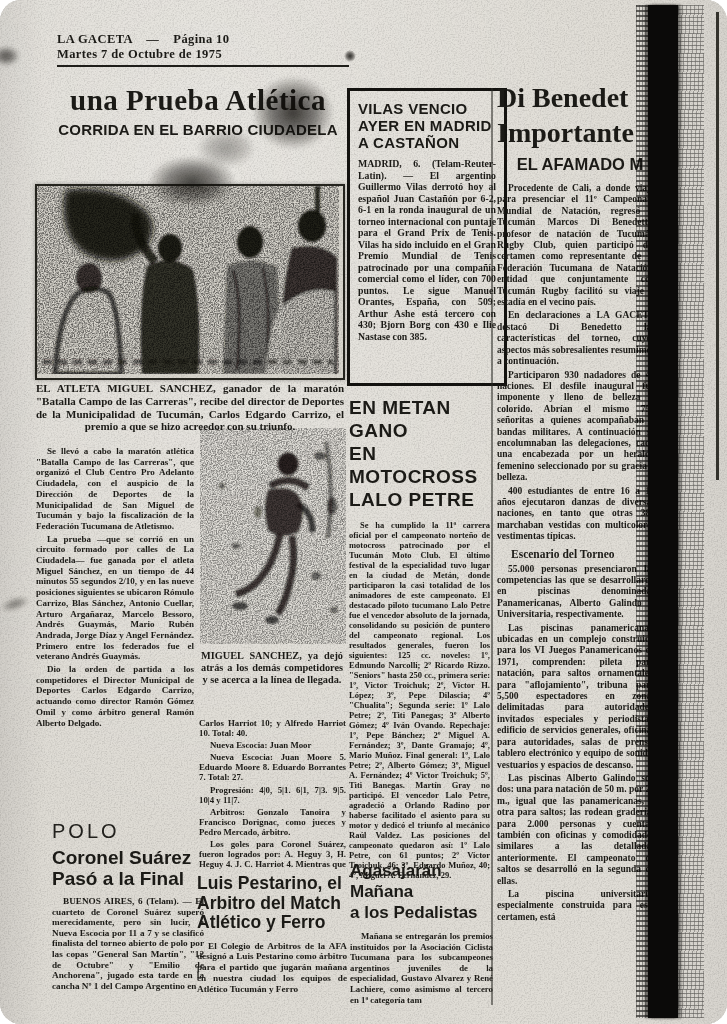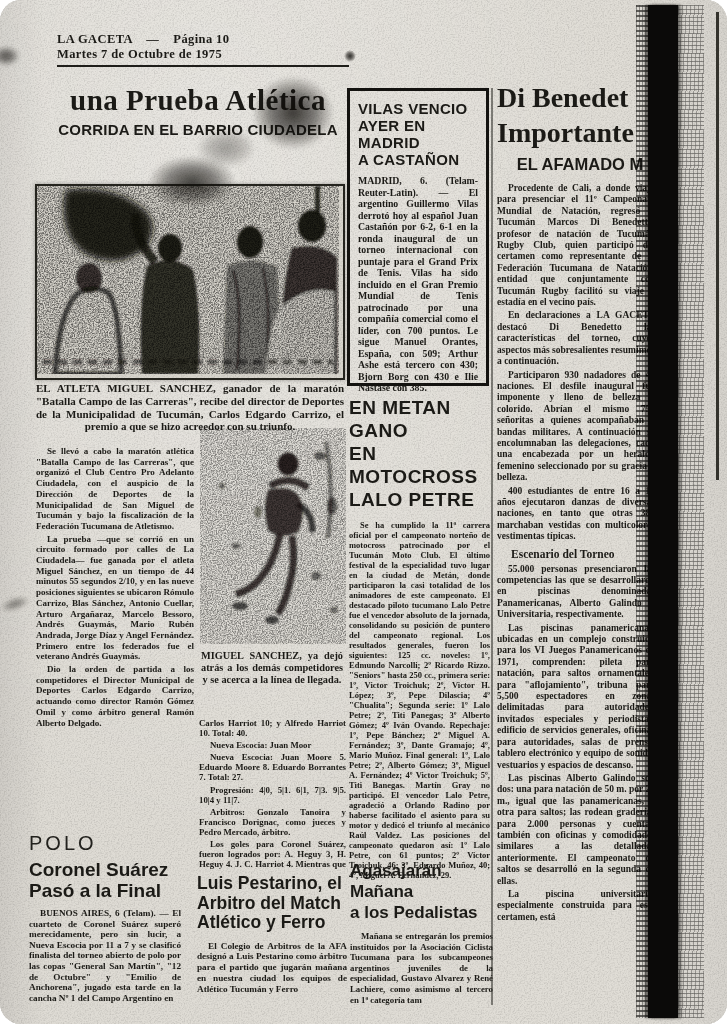--- a/index.html
+++ b/index.html
@@ -30,30 +30,30 @@
   .caption1{left:36px;top:382px;width:308px;font:700 11px/12.8px "Liberation Serif",serif;
       text-align:justify;text-align-last:center;}
   .caption2{left:201px;top:650px;width:142px;font:700 10.3px/11.8px "Liberation Serif",serif;
       text-align:justify;text-align-last:center;}
 
   .colbody{font:700 9px/10.7px "Liberation Serif",serif;}
   .leftcol{left:36px;top:446px;width:158px;height:372px;overflow:hidden;}
   .midcol{left:199px;top:718px;width:147px;height:152px;overflow:hidden;
       font:700 8.8px/10.1px "Liberation Serif",serif;}
 
-  .polo{left:29px;top:820px;width:152px;margin-top:12px;}
+  .polo{left:52px;top:820px;width:152px;}
   .polo .kick{font:400 20px/22px "Liberation Sans",sans-serif;letter-spacing:3px;color:#23221e;}
   .polo .h{font:700 19px/21px "Liberation Sans",sans-serif;margin-top:5px;}
   .polo .b{margin-top:7px;font:700 9.2px/10.6px "Liberation Serif",serif;}
 
   .pest{left:197px;top:874px;width:150px;}
   .pest .h{font:700 17.5px/19.5px "Liberation Sans",sans-serif;}
   .pest .b{margin-top:8px;font:700 9.2px/10.8px "Liberation Serif",serif;}
 
-  .vilasbox{left:347px;top:88px;width:142px;height:298px;border:3.5px solid #141310;
+  .vilasbox{left:347px;top:88px;width:160px;height:298px;border:3.5px solid #141310;
       padding:9px 8px;box-sizing:border-box;background:rgba(230,227,220,.35);}
   .vilasbox .h{font:800 15px/17px "Liberation Sans",sans-serif;letter-spacing:.3px;}
   .vilasbox .b{margin-top:7px;font:700 9.8px/11.5px "Liberation Serif",serif;text-align:justify;}
 
   .metan{left:349px;top:396px;width:141px;}
   .metan .h{font:700 19px/23px "Liberation Sans",sans-serif;letter-spacing:.5px;}
   .metan .b{margin-top:9px;font:700 8.5px/10.0px "Liberation Serif",serif;text-align:justify;}
 
   .pedal{left:350px;top:860px;width:143px;}
   .pedal .h{font:700 17px/21px "Liberation Sans",sans-serif;}

